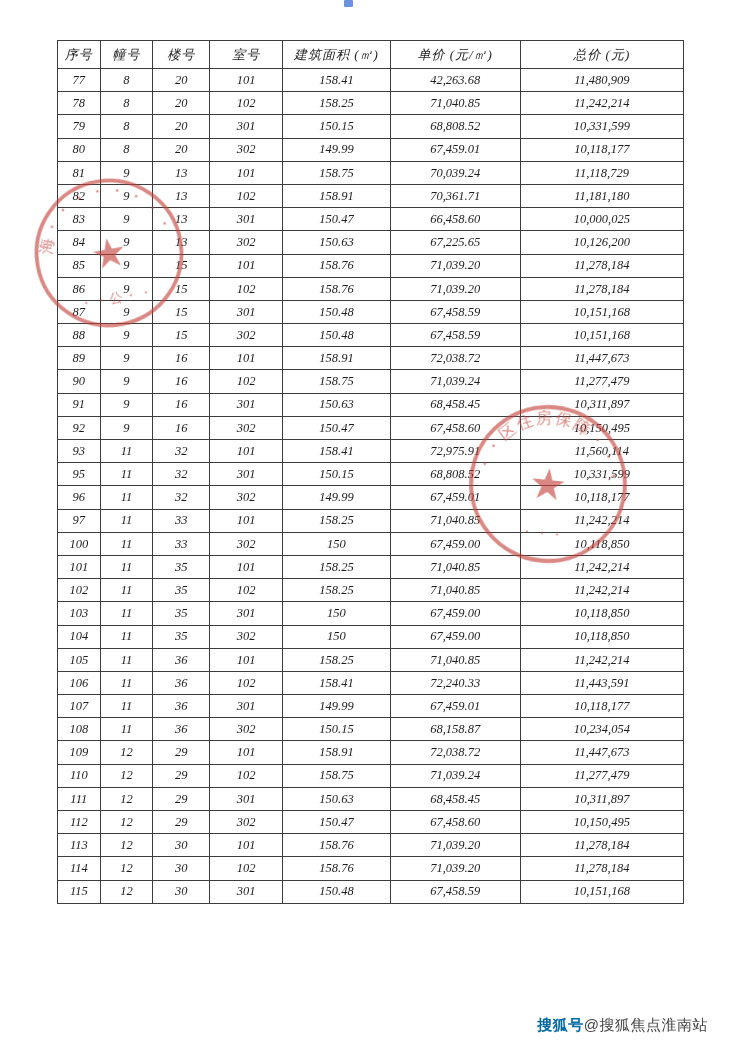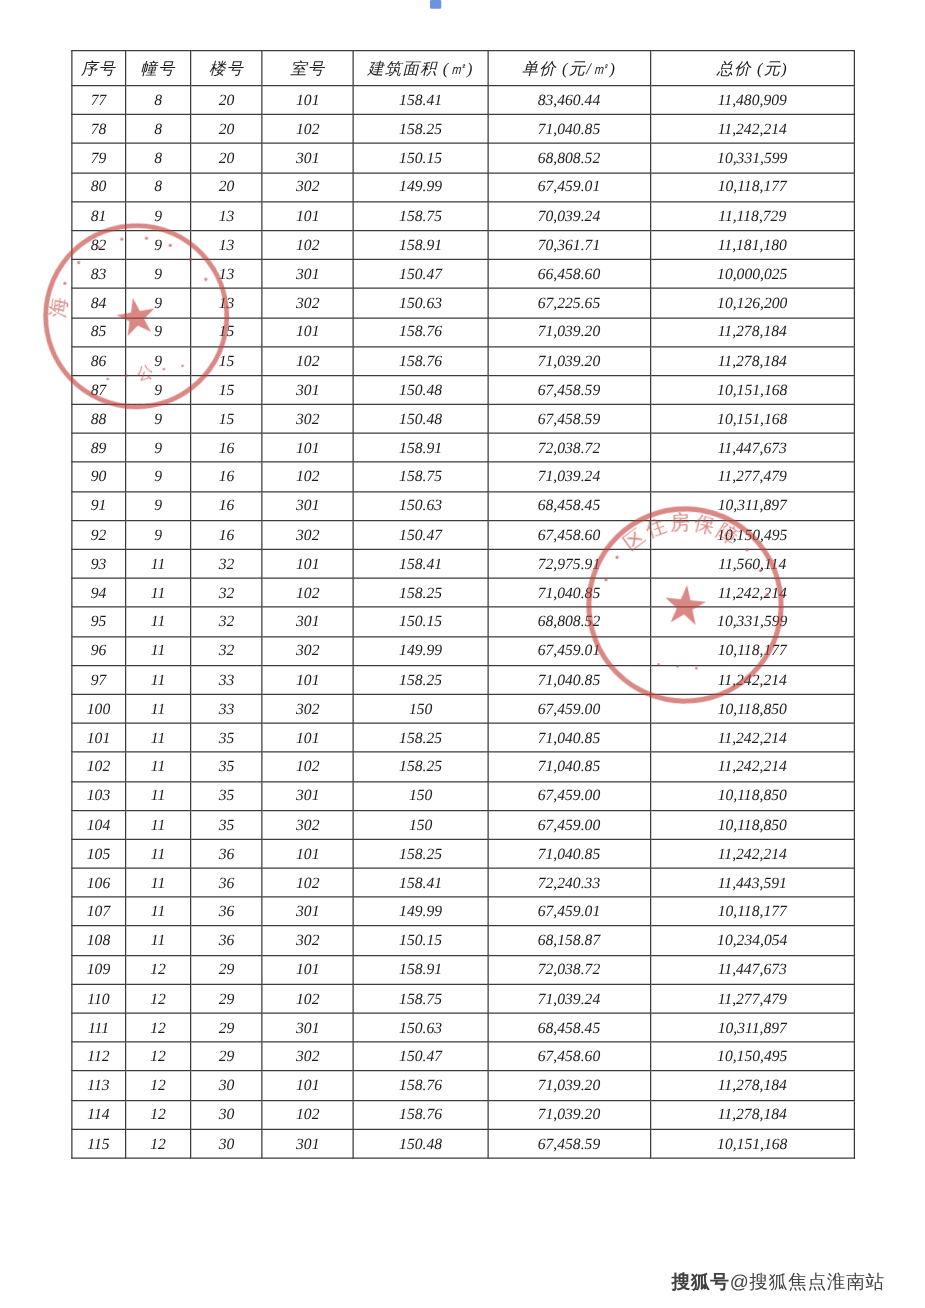--- a/index.html
+++ b/index.html
@@ -33,21 +33,21 @@
     opacity: .62; filter: blur(.45px);
   }
   .stamp svg text, .stamp svg textPath { font-family: "Liberation Serif", serif; }
   #stamp-1 { left: 28px;  top: 172px; width: 162px; height: 162px; transform: rotate(-10deg); }
   #stamp-2 { left: 462px; top: 398px; width: 172px; height: 172px; transform: rotate(6deg); }
   .footer-credit {
     position: absolute; right: 32px; top: 1016px;
     font-size: 15px; color: #2a2a2a; letter-spacing: .5px;
     font-family: "Liberation Sans", sans-serif;
   }
-  .footer-credit .prefix { font-weight: bold; color: #404040; }
+  .footer-credit .prefix { font-weight: bold; color: #0369a1; }
   .footer-credit .handle { color: #444; text-align: center; }
 </style>
 </head>
 <body>
 
 <div class="top-artifact"></div>
 
 <table class="price-table" id="price-table">
   <colgroup>
     <col style="width:42px">
@@ -69,21 +69,21 @@
         <th>总价 (元)</th>
       </tr>
   </thead>
   <tbody>
       <tr>
         <td>77</td>
         <td>8</td>
         <td>20</td>
         <td>101</td>
         <td>158.41</td>
-        <td>83,460.44</td>
+        <td>42,263.68</td>
         <td>11,480,909</td>
       </tr>
       <tr>
         <td>78</td>
         <td>8</td>
         <td>20</td>
         <td>102</td>
         <td>158.25</td>
         <td>71,040.85</td>
         <td>11,242,214</td>
@@ -215,29 +215,20 @@
         <td>10,150,495</td>
       </tr>
       <tr>
         <td>93</td>
         <td>11</td>
         <td>32</td>
         <td>101</td>
         <td>158.41</td>
         <td>72,975.91</td>
         <td>11,560,114</td>
-      </tr>
-      <tr>
-        <td>94</td>
-        <td>11</td>
-        <td>32</td>
-        <td>102</td>
-        <td>158.25</td>
-        <td>71,040.85</td>
-        <td>11,242,214</td>
       </tr>
       <tr>
         <td>95</td>
         <td>11</td>
         <td>32</td>
         <td>301</td>
         <td>150.15</td>
         <td>68,808.52</td>
         <td>10,331,599</td>
       </tr>

